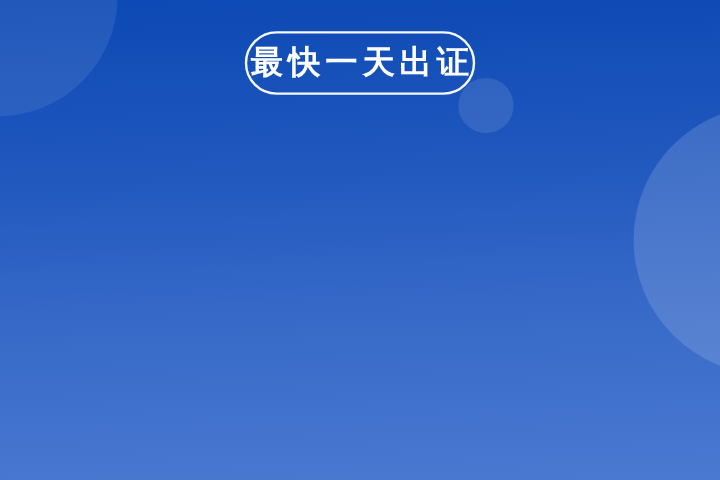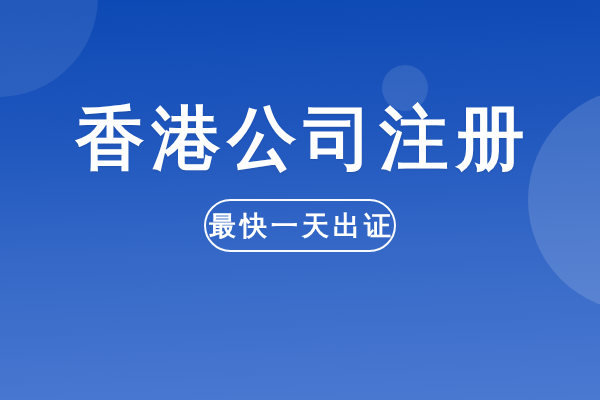--- a/index.html
+++ b/index.html
@@ -102,20 +102,19 @@
 <body>
 
 <div id="banner">
 
   <div class="deco" id="deco-tl"></div>
   <div class="deco" id="deco-sm"></div>
   <div class="deco" id="deco-br"></div>
 
   <div id="content">
 
-    <div id="headline">香港公司注册</div>
 
     <div id="badge">
       <span id="badge-label">最快一天出证</span>
     </div>
 
   </div>
 </div>
 
 </body></html>

